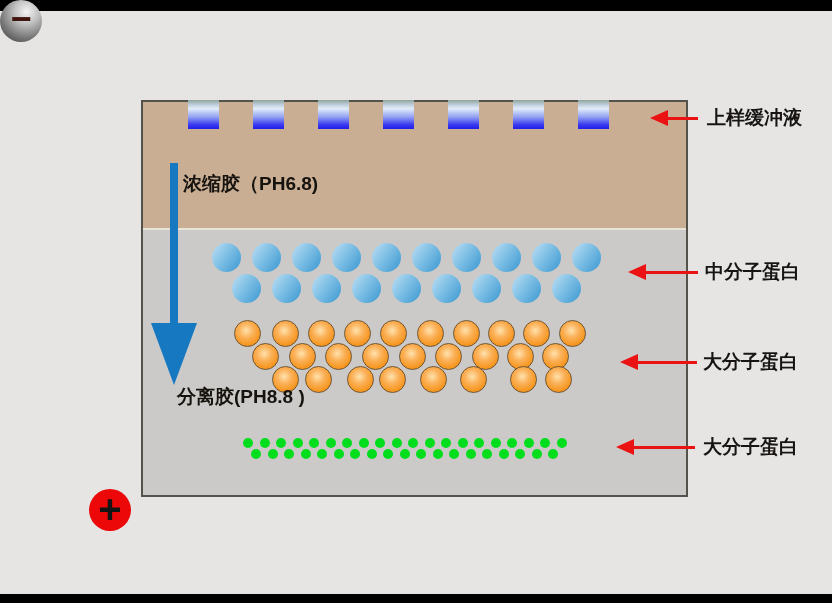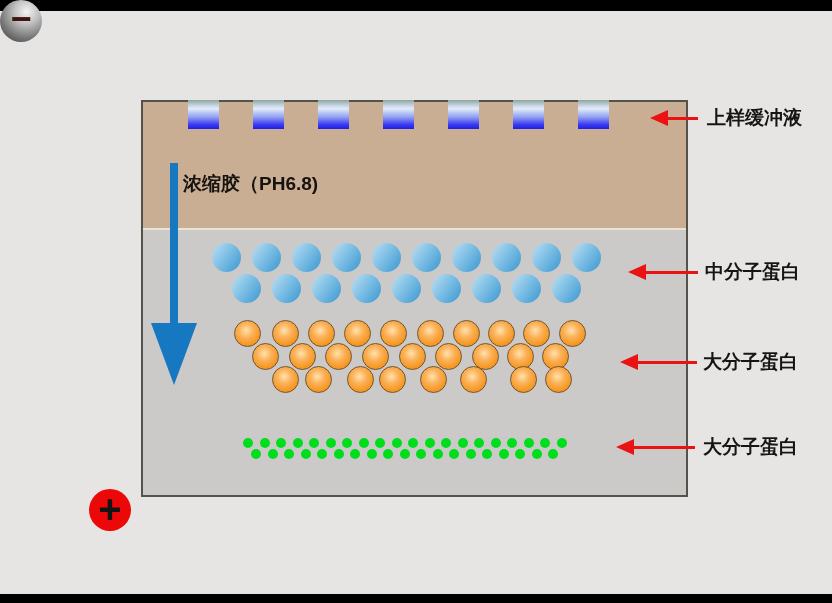--- a/index.html
+++ b/index.html
@@ -201,13 +201,14 @@
       <div class="ann-line" style="left: 630px; top: 446px; width: 65px; background: rgb(234, 18, 18);"></div>
       <div class="ann-head" style="left: 616px; top: 439px; border-right: 18px solid rgb(234, 18, 18);"></div>
       <div class="ann-label" style="left: 703px; top: 434px;">大分子蛋白</div>
     </div>
 
   <svg id="migration-arrow" width="60" height="230" viewBox="0 0 60 230">
     <polygon points="25,3 33,3 33,163 52,163 29,225 6,163 25,163" fill="#1778c2"></polygon>
   </svg>
 
   <div class="gel-label" style="left:183px;top:171px;">浓缩胶（PH6.8)</div>
+  <div class="gel-label" style="left:177px;top:384px;">分离胶(PH8.8 )</div>
 </div>
 
 </body></html>

